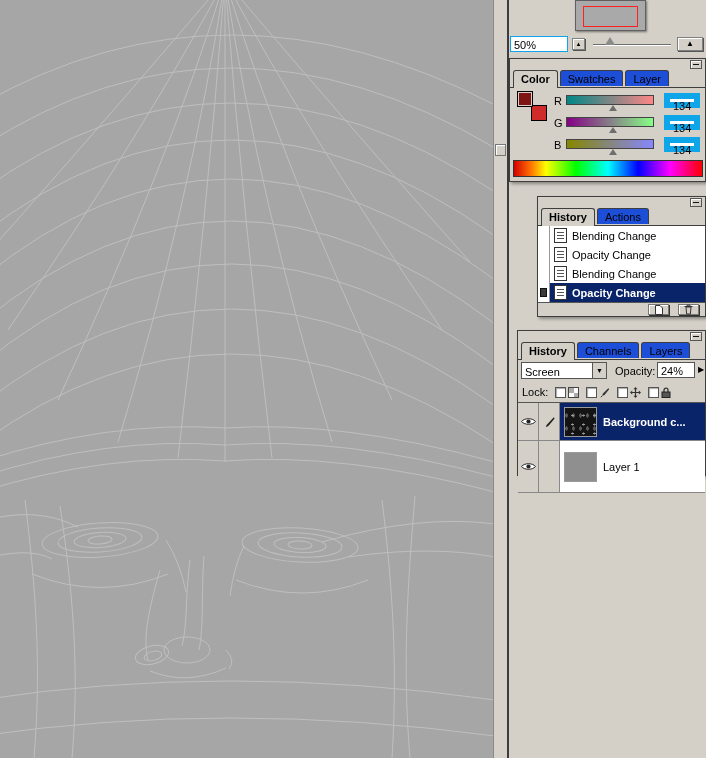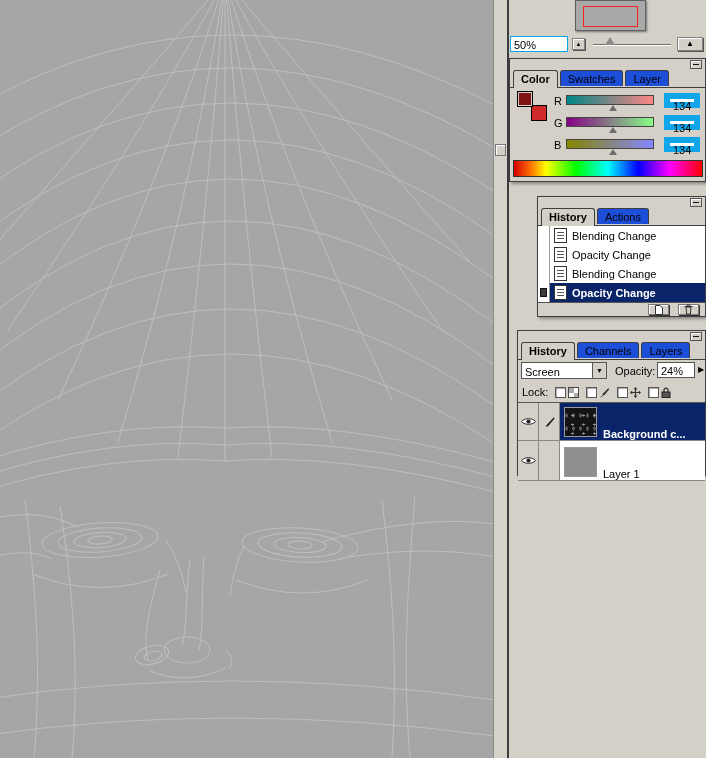--- a/index.html
+++ b/index.html
@@ -74,23 +74,23 @@
 .blend-arrow{width:14px;height:100%;background:#d4d0c8;border-left:1px solid #555;font-size:7px;display:flex;align-items:center;justify-content:center}
 .op-label{position:absolute;left:97px;top:5px}
 .op-box{position:absolute;left:139px;top:2px;width:38px;height:16px;background:#fff;border:1px solid #555;padding:2px 3px}
 .op-arrow{position:absolute;left:178px;top:4px;width:10px;height:12px;font-size:8px;line-height:12px;text-align:center}
 .lockrow{position:relative;height:20px;display:flex;align-items:center;padding-left:4px}
 .lockgrp{display:flex;align-items:center;margin-left:7px}
 .cb{width:11px;height:11px;background:#fff;border:1px solid #555;box-shadow:inset 1px 1px 1px #aaa;margin-right:2px;flex:none}
 .lockicon{display:flex;align-items:center}
 .llist{position:relative;background:#fff;height:75px;border-top:1px solid #555}
 .lrow{display:flex;height:38px;align-items:stretch;border-bottom:1px solid #888}
-.lrow:last-child{height:40px}
+.lrow:last-child{height:52px}
 .lcell{width:21px;flex:none;border-right:1px solid #888;display:flex;align-items:center;justify-content:center;background:#d4d0c8}
-.name-area{flex:1;display:flex;align-items:flex-end;background:#fff}
+.name-area{flex:1;display:flex;align-items:center;background:#fff}
 .lrow.sel .name-area{background:#0a246a;color:#fff;font-weight:bold}
 .lthumb{width:33px;height:30px;margin:3px 6px 3px 4px;border:1px solid #9a9a9a;flex:none}
 .thumb-noise{background-color:#141414;background-image:radial-gradient(#9a9a9a 1px,transparent 1.5px),radial-gradient(#5a5a5a 1px,transparent 1.5px);background-size:11px 9px,7px 13px;background-position:2px 3px,5px 1px}
 .thumb-gray{background:#8f8f8f}
 </style>
 </head>
 <body>
 
 <div class="canvas">
   <svg width="493" height="758" viewBox="0 0 493 758" xmlns="http://www.w3.org/2000/svg">

